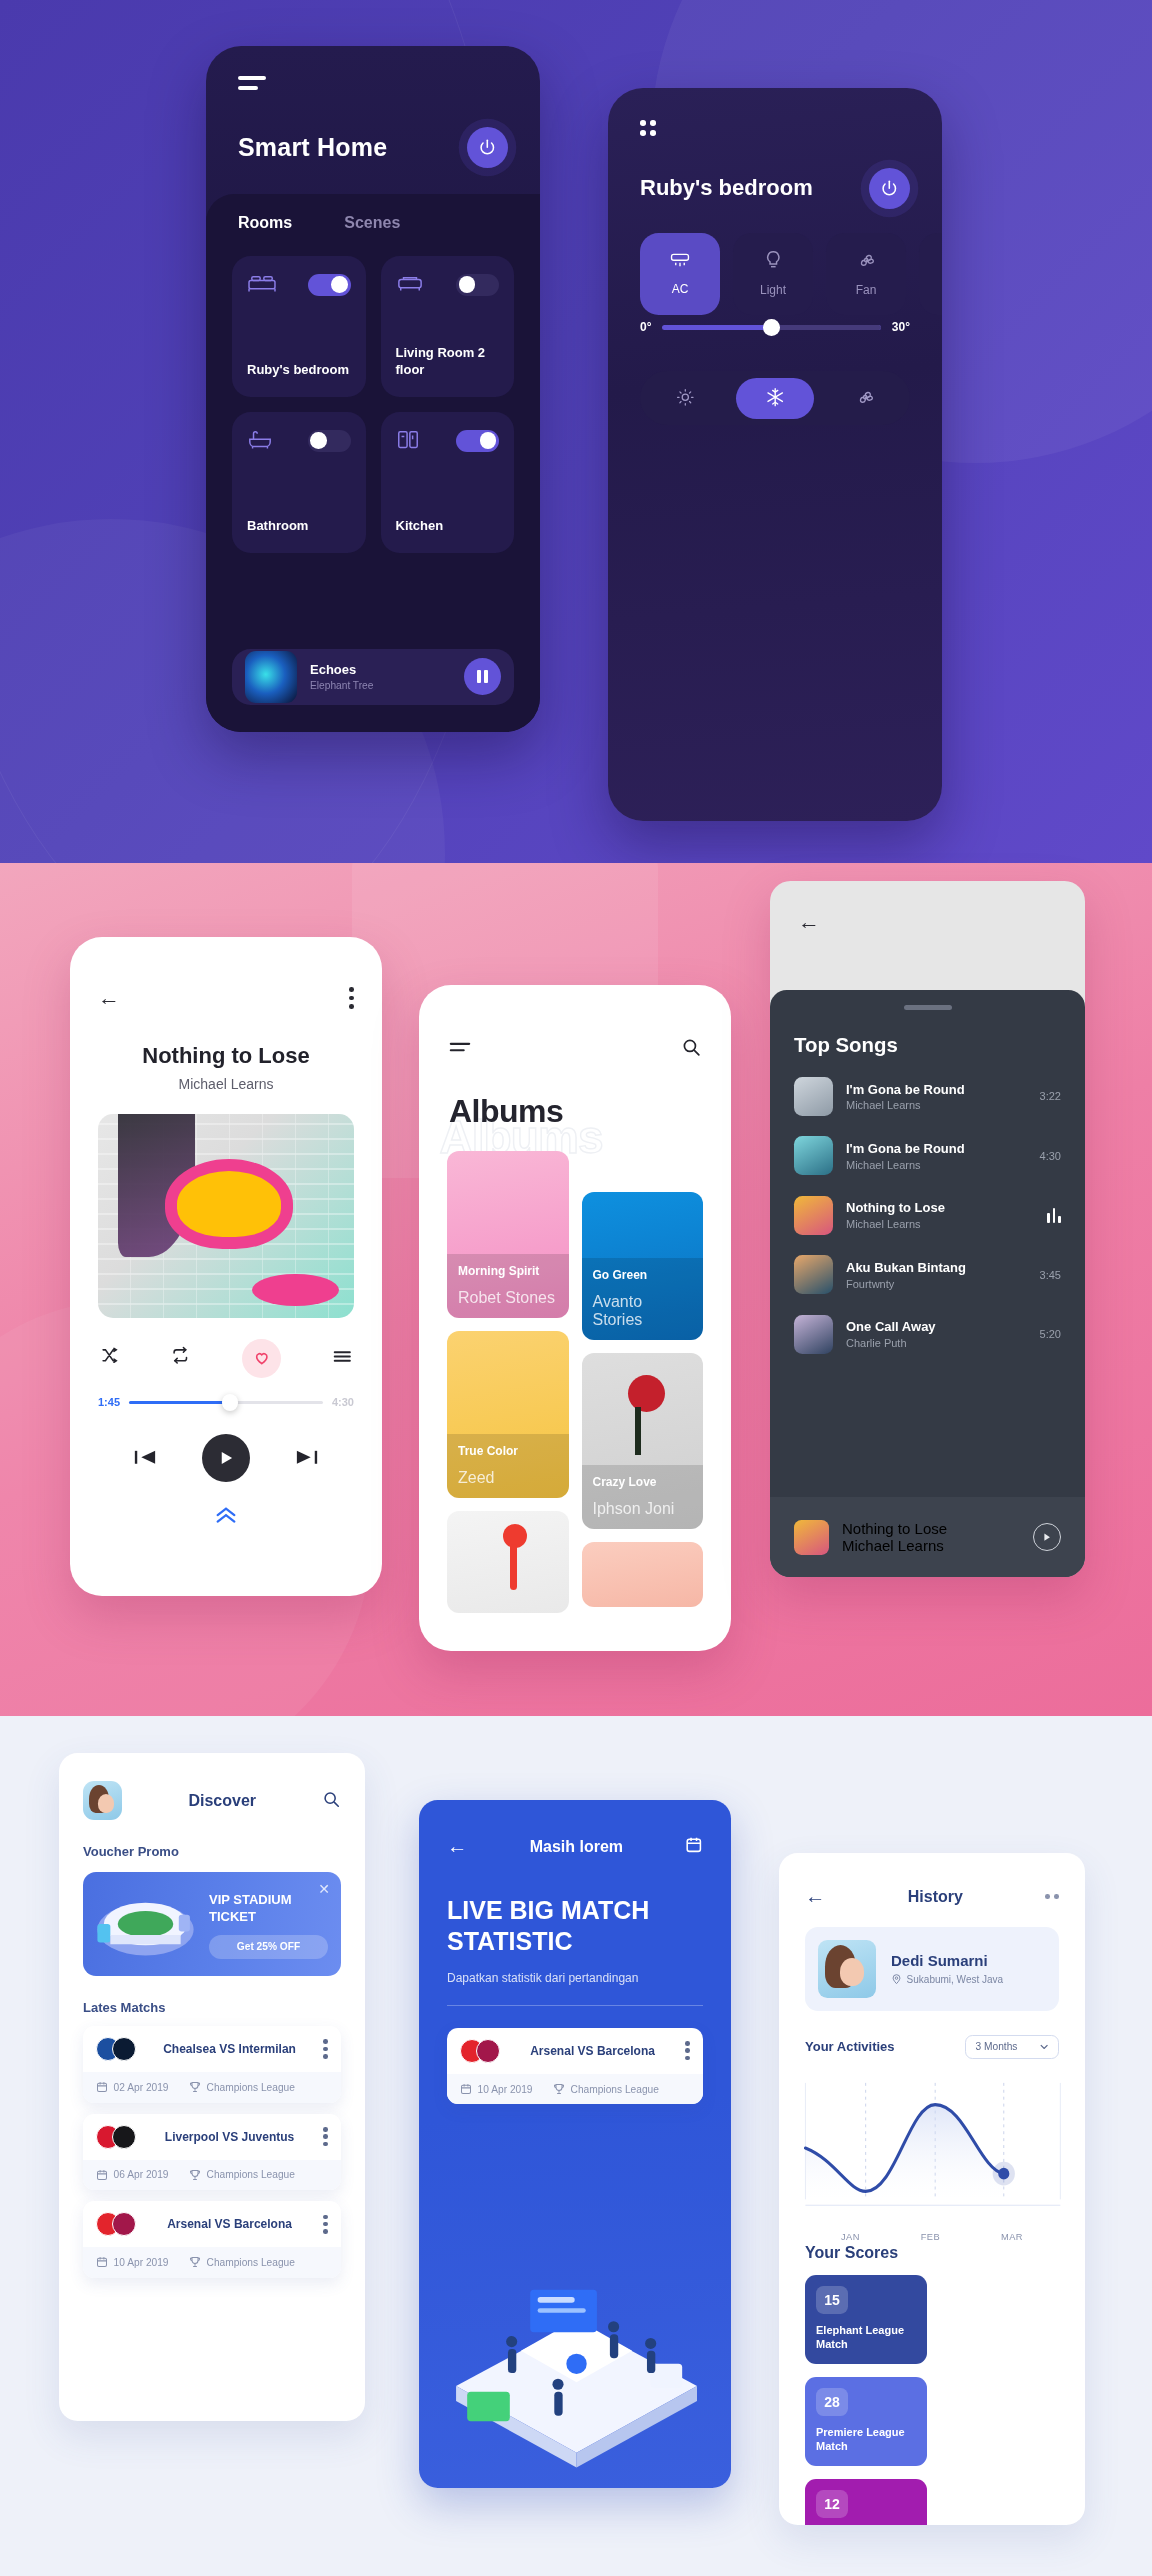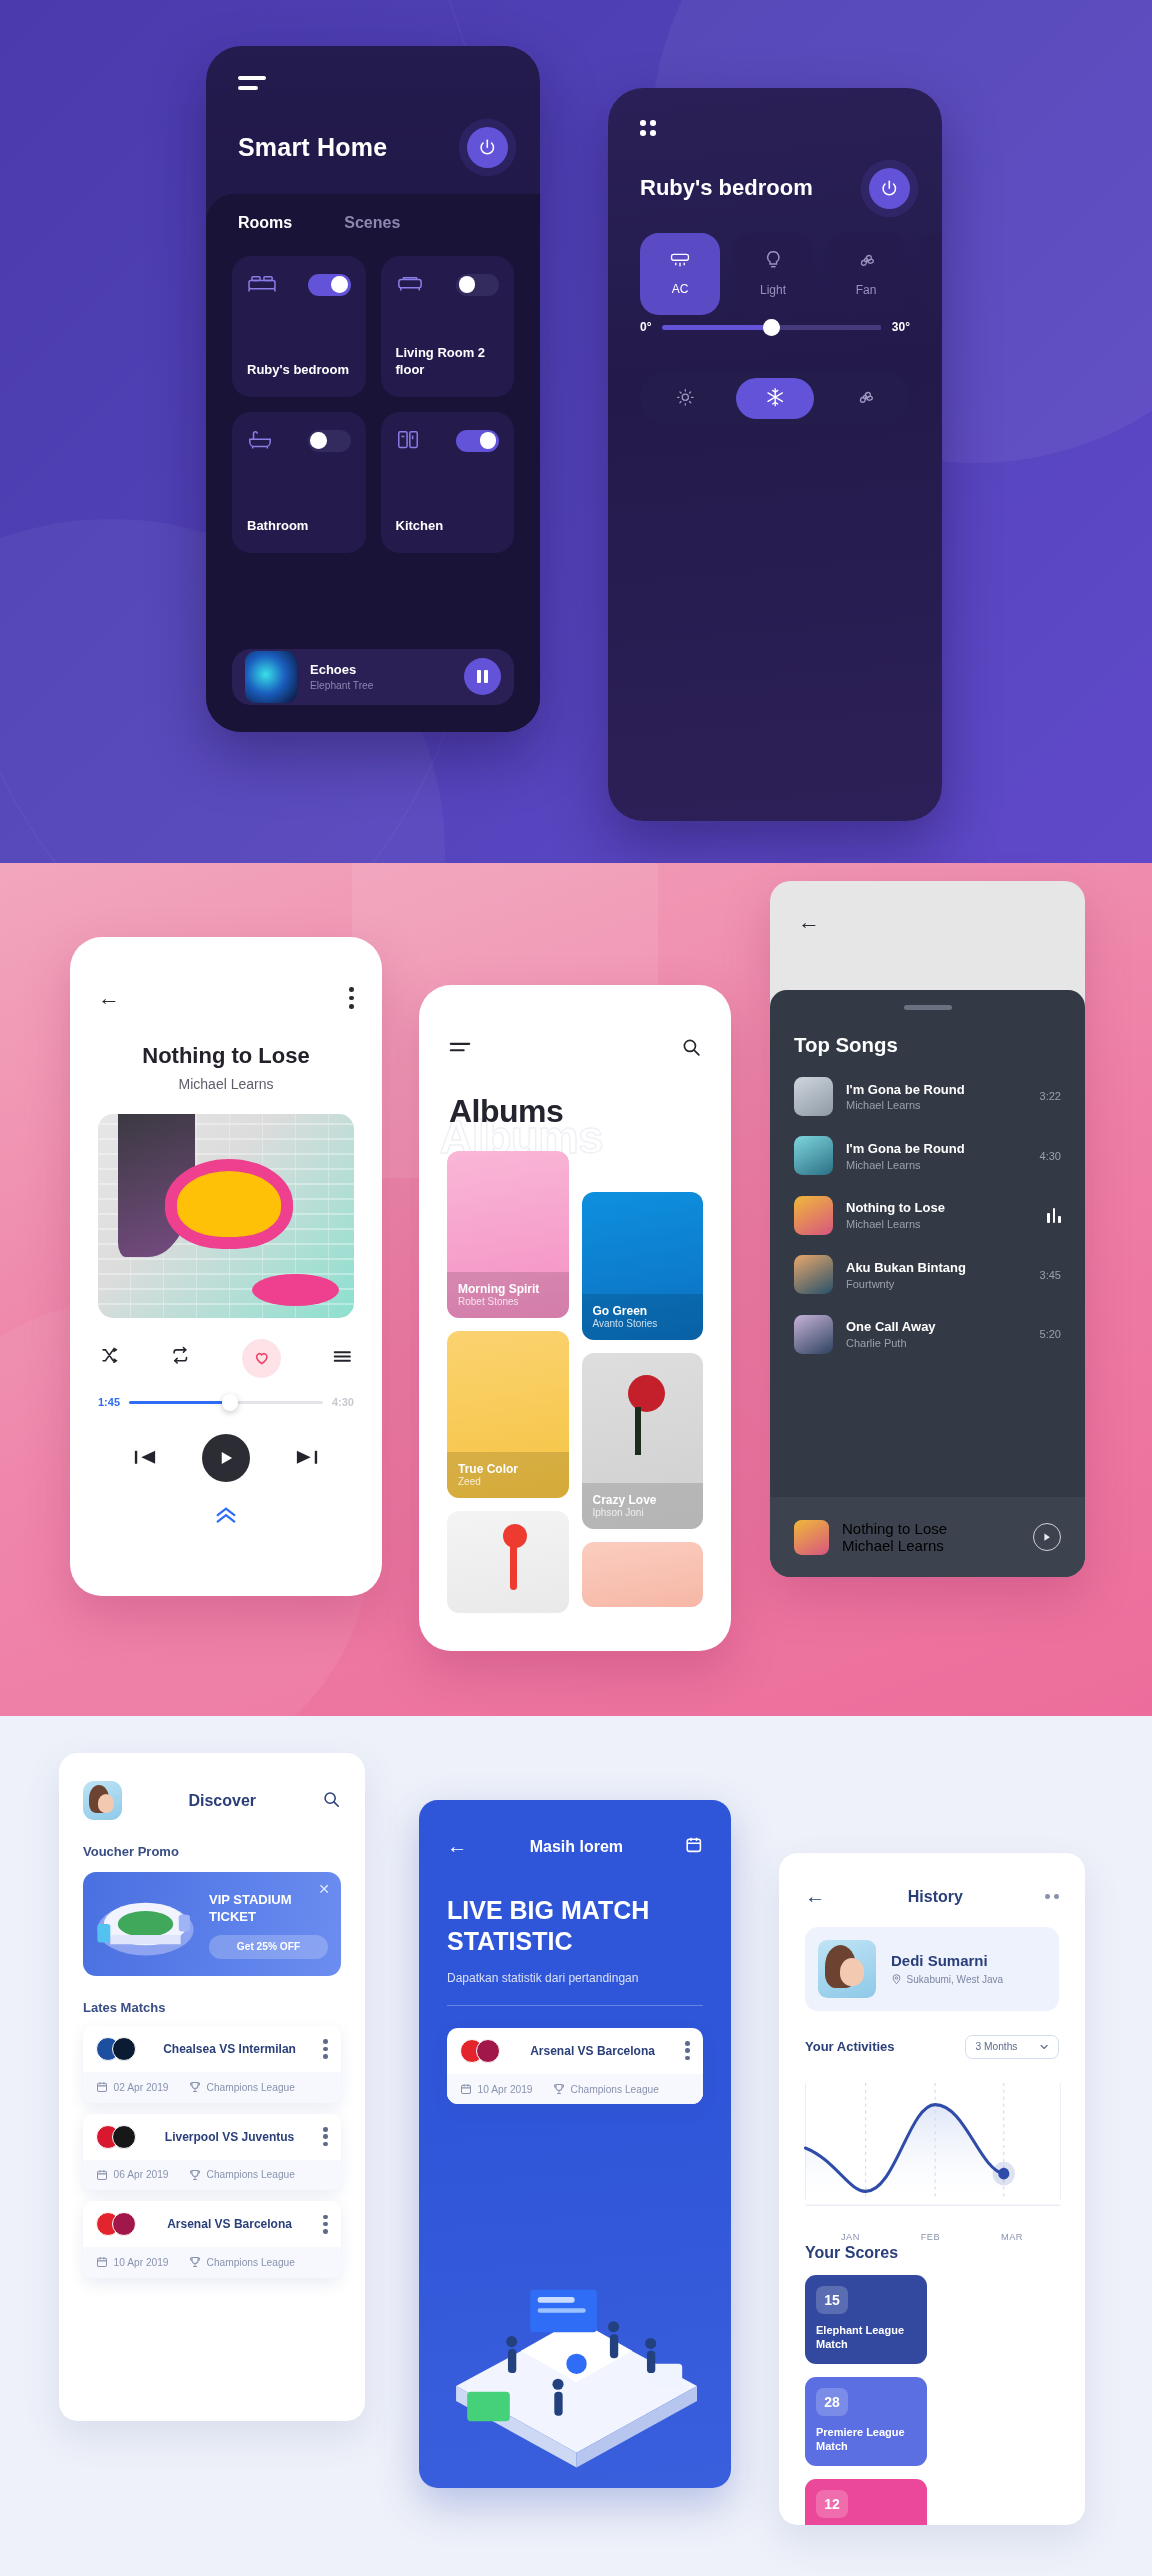--- a/index.html
+++ b/index.html
@@ -174,21 +174,21 @@
   .al-h1 { position:relative; padding:33px 30px 0 30px; }
   .al-h1 .ghost { position:absolute; left:20.4px; top:50px; font-size:46px; font-weight:800;
       color:transparent; -webkit-text-stroke:1.4px #eef0f4; letter-spacing:-0.9px; }
   .al-h1 .solid { position:relative; font-size:32px; font-weight:800; color:#24242e; letter-spacing:-0.5px; }
   .grid2 { display:flex; gap:13px; padding:20.4px 28px 0 28px; }
   .col { flex:1; display:flex; flex-direction:column; gap:13px; }
   .acard { border-radius:12px; overflow:hidden; position:relative; }
   .acap { position:absolute; left:0; right:0; bottom:0; padding:9.3px 11px 11px 11px;
           background:rgba(0,0,0,.13); }
   .acap .n { font-size:12px; font-weight:700; color:#fff; }
-  .acap .s { font-size:10px; color:rgba(255,255,255,.78); margin-top:0; }
+  .acap .s { font-size:16px; color:rgba(255,255,255,.78); margin-top:11px; }
 
   
   .pm3 { left:770px; top:881px; width:315px; height:696px; border-radius:20.4px;
          background:#e6e6e6; box-shadow:0 20.4px 46px rgba(150,40,90,.25); overflow:hidden; position:absolute; }
   .ts-back { padding:28px 0 0 28px; font-size:22px; color:#2b2b33; }
   .sheet { position:absolute; left:0; right:0; top:109px; bottom:0;
            background:#343a45; border-radius:16.7px 16.7px 0 0; padding:0 24px; }
   .grab { width:48px; height:4.6px; border-radius:2.8px; background:#6b7180; margin:15px auto 0 auto; }
   .ts-title { font-size:20.4px; font-weight:800; color:#fff; margin-top:24px; }
   .song { display:flex; align-items:center; gap:13px; margin-top:20.4px; }
@@ -947,21 +947,21 @@
     <div class="scores-l">Your Scores</div>
     <div class="scores">
       <div class="scard" style="background:#33499f">
         <div class="num">15</div>
         <div class="lbl">Elephant League Match</div>
       </div>
       <div class="scard" style="background:#5b6fe3">
         <div class="num">28</div>
         <div class="lbl">Premiere League Match</div>
       </div>
-      <div class="scard" style="background:#ec4899">
+      <div class="scard" style="background:#a21caf">
         <div class="num">12</div>
 
       </div>
     </div>
   </div>
 
 </div>
 
 
 </body></html>

